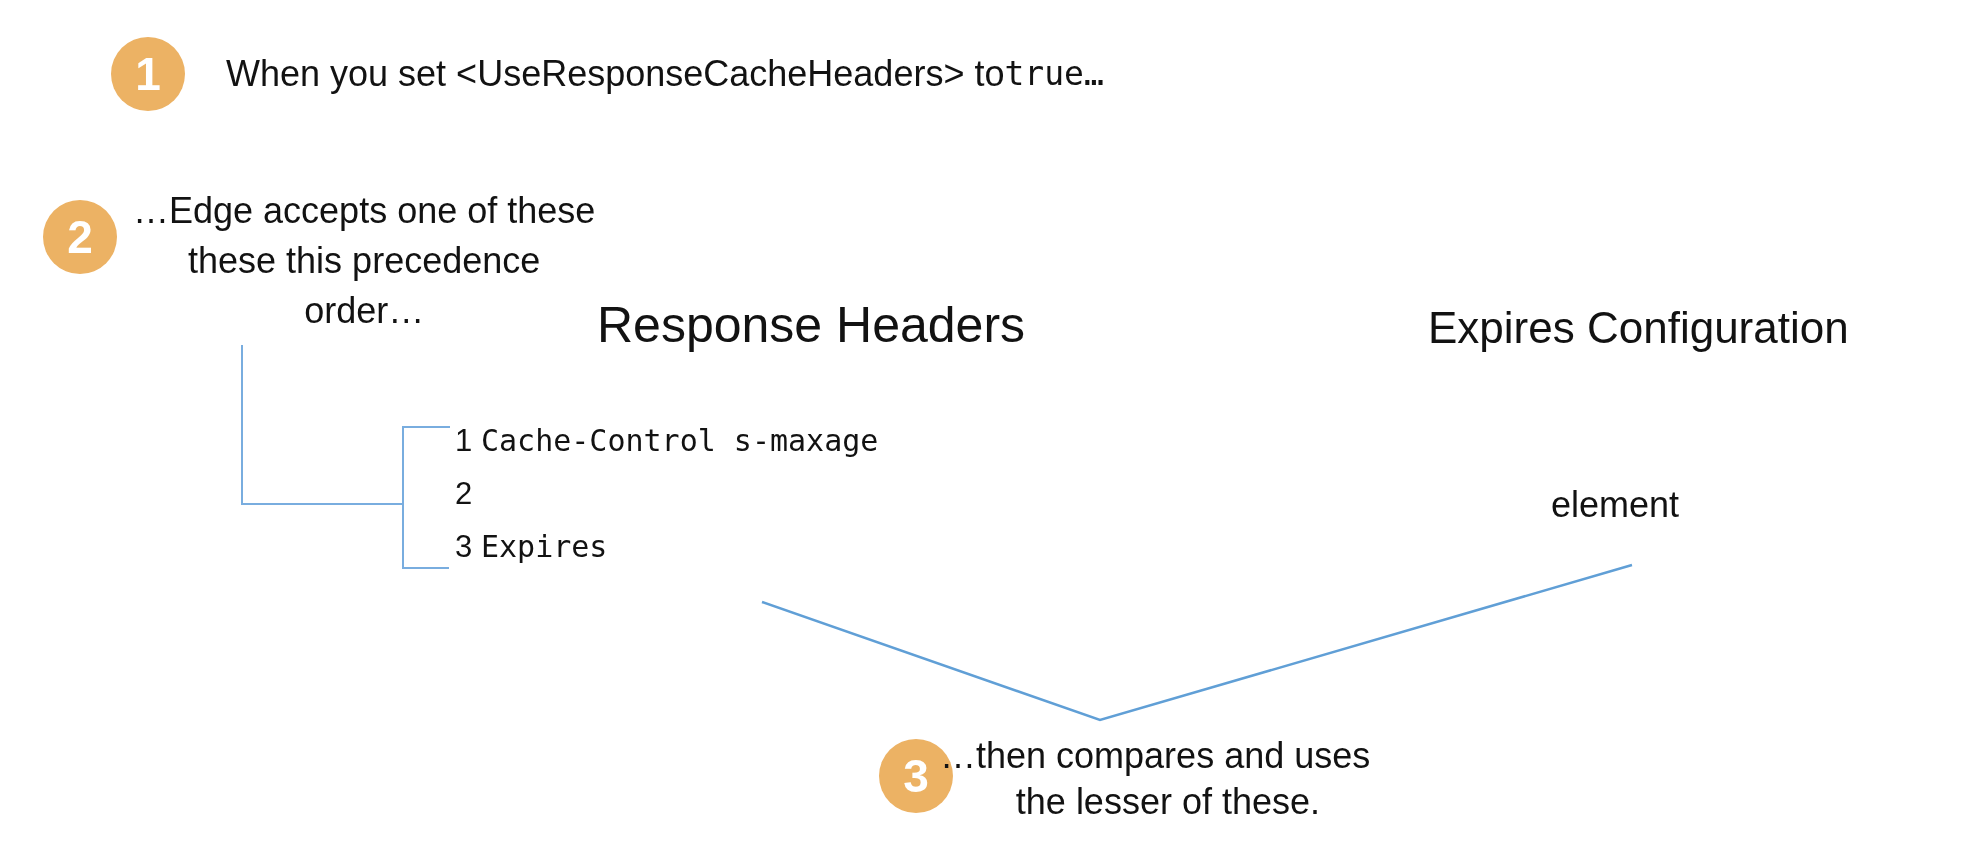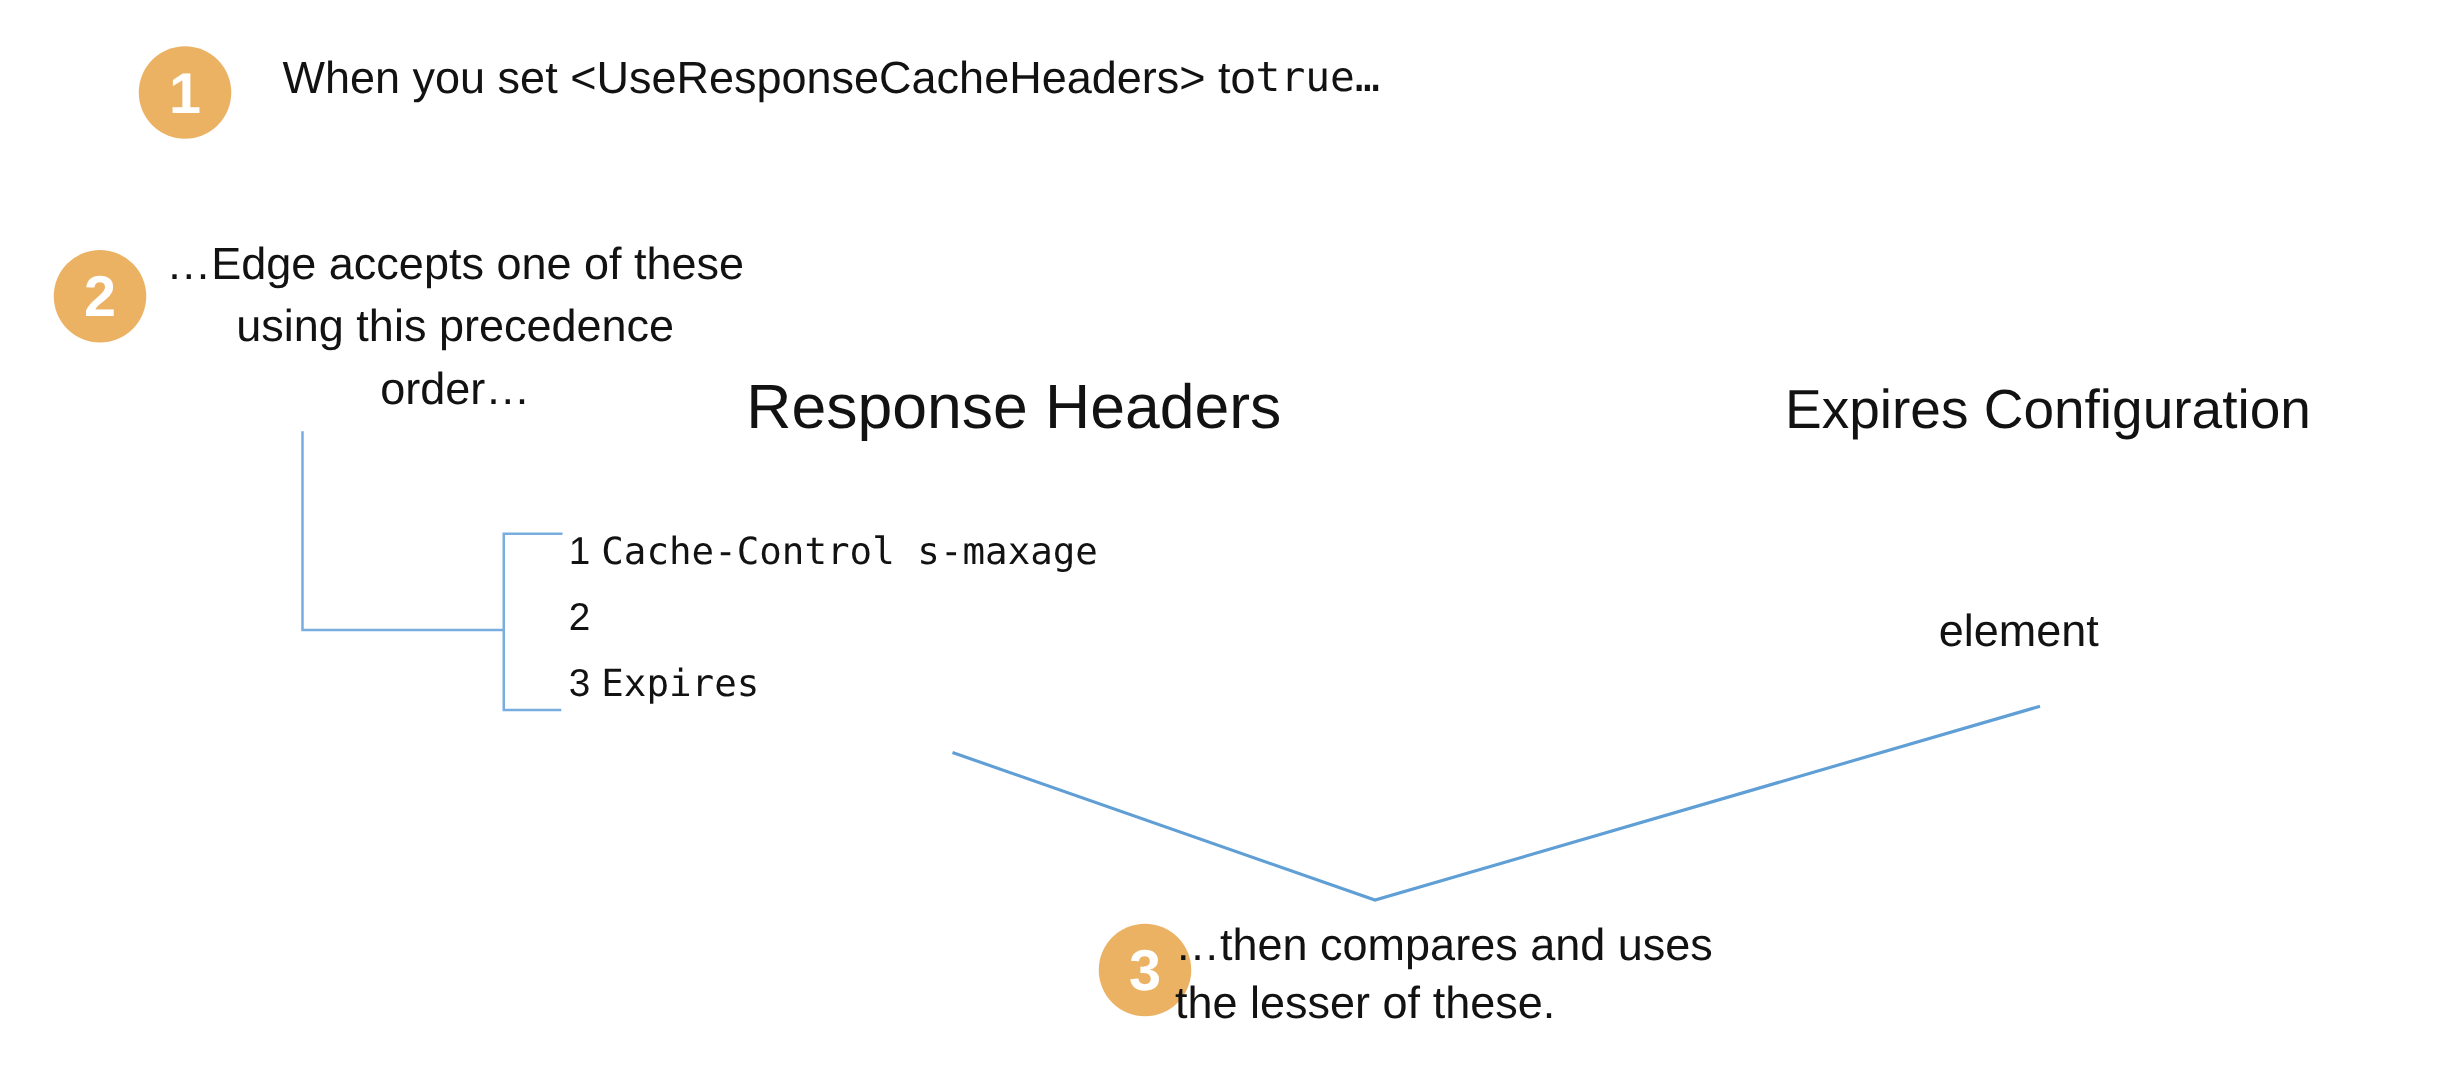--- a/index.html
+++ b/index.html
@@ -27,40 +27,40 @@
     background:var(--badge);color:var(--badge-text);
     display:flex;align-items:center;justify-content:center;
     font-size:46px;font-weight:bold;line-height:1;
   }
   .badge-1{left:111px;top:37px;}
   .badge-2{left:43px;top:200px;}
   .badge-3{left:879px;top:739px;}
 
   .txt{position:absolute;white-space:nowrap;font-size:36px;line-height:50px;}
 
-  .step1-text{left:226px;top:37px;height:74px;display:flex;}
+  .step1-text{left:226px;top:37px;height:74px;display:flex;align-items:center;}
   .mono{font-family:"DejaVu Sans Mono",monospace;}
   .inline-code{font-size:33px;}
 
   .step2-text{left:133px;top:186px;text-align:center;}
 
   .col-title{position:absolute;white-space:nowrap;font-weight:400;}
   .rh-title{left:597px;top:296px;font-size:50px;line-height:58px;}
   .pc-title{left:1428px;top:302px;font-size:44px;line-height:52px;}
 
   .rh-list{position:absolute;left:455px;top:414px;}
   .rh-item{display:flex;align-items:baseline;height:53px;line-height:53px;}
   .rh-item .num{font-family:"Liberation Sans",sans-serif;font-size:31px;width:26px;}
   .rh-item .lbl{font-family:"DejaVu Sans Mono",monospace;font-size:30px;}
 
   .pc-block{position:absolute;left:1395px;width:440px;text-align:center;}
   .pc-code{top:400px;font-family:"DejaVu Sans Mono",monospace;font-size:36px;white-space:nowrap;}
   .pc-caption{top:456px;font-size:36px;white-space:nowrap;}
 
-  .step3-text{left:940px;top:733px;width:380px;text-align:left;line-height:46px;font-size:36px;white-space:nowrap;}
+  .step3-text{left:940px;top:733px;width:380px;text-align:right;line-height:46px;font-size:36px;white-space:nowrap;}
 </style>
 </head>
 <body>
 
 <div class="canvas">
 
   <svg class="connectors" width="1966" height="858" viewBox="0 0 1966 858">
     <polyline class="thin-line" points="242,345 242,504 403,504"></polyline>
     <polyline class="thin-line" points="450,427 403,427 403,568 449,568"></polyline>
     <polyline class="v-line" points="762,602 1100,720 1632,565"></polyline>
@@ -72,21 +72,21 @@
   <div class="txt step1-text">
     <span>When you set &lt;UseResponseCacheHeaders&gt; to </span>
       <span class="mono inline-code">true…</span>
   </div>
 
   <div class="badge badge-2">
     <span>2</span>
   </div>
   <div class="txt step2-text">
     <div>…Edge accepts one of these</div>
-    <div>using this precedence</div>
+    <div>these this precedence</div>
     <div>order…</div>
   </div>
 
   <div class="col-title rh-title">Response Headers</div>
 
   <div class="rh-list">
     <div class="rh-item">
       <span class="num">1</span>
       <span class="lbl">Cache-Control s-maxage</span>
     </div>

